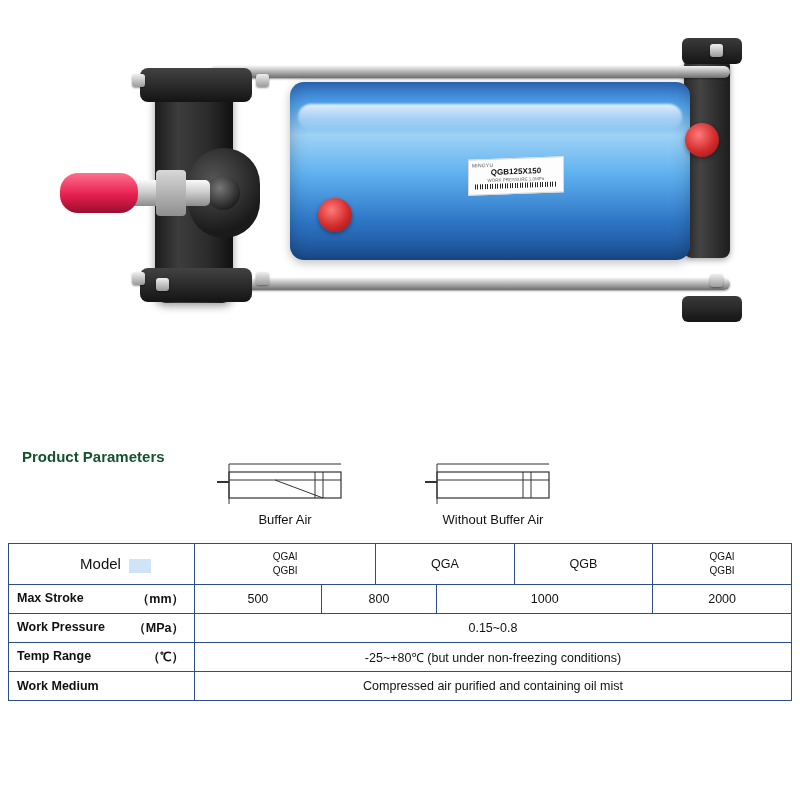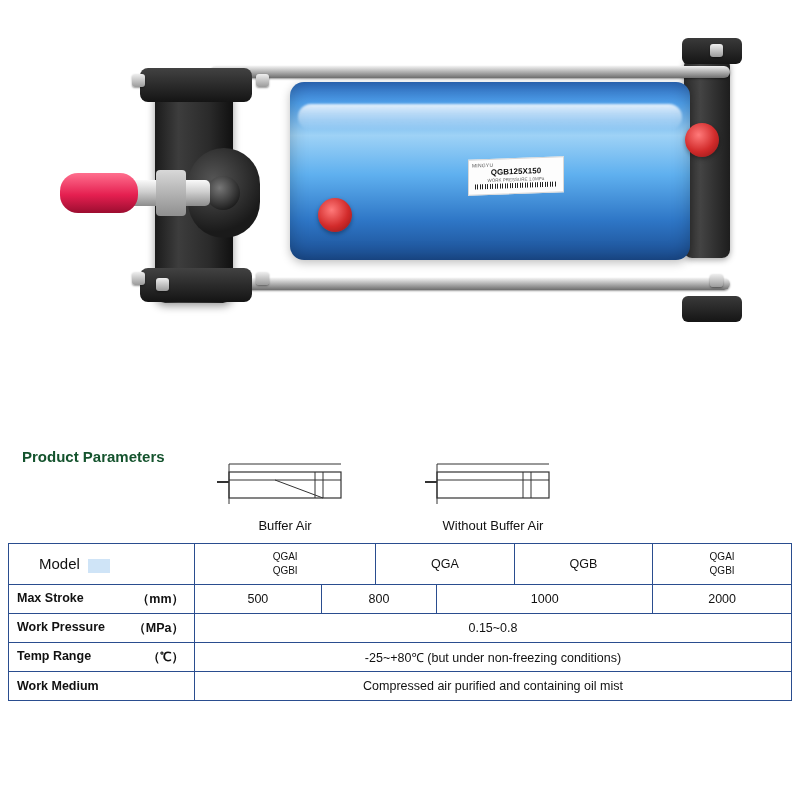--- a/index.html
+++ b/index.html
@@ -239,21 +239,20 @@
   }
   .dia {
     position: absolute;
     top: 0;
     width: 150px;
     text-align: center;
   }
   .dia.a { left: 10px; }
   .dia.b { left: 218px; }
   .dia-cap {
-    margin-top: 6px;
     font-size: 13px;
     color: #111;
   }
 
   
   .ptable {
     position: absolute;
     left: 8px;
     top: 543px;
     width: 784px;
@@ -271,21 +270,21 @@
   .ptable .rowhead {
     text-align: left;
     padding-left: 8px;
     font-weight: bold;
     width: 175px;
   }
   .ptable .rowhead span.unit { float: right; padding-right: 8px; font-weight: bold; }
   .ptable .modelcell {
     font-size: 15px;
     padding-left: 30px;
-    text-align: left;
+    text-align: center;
   }
   .ptable .two-line { line-height: 14px; font-size: 10px; }
   .model-row td { height: 34px; }
   .blue-chip {
     display: inline-block;
     width: 22px;
     height: 14px;
     background: #cfe4f7;
     margin-left: 8px;
     vertical-align: middle;

